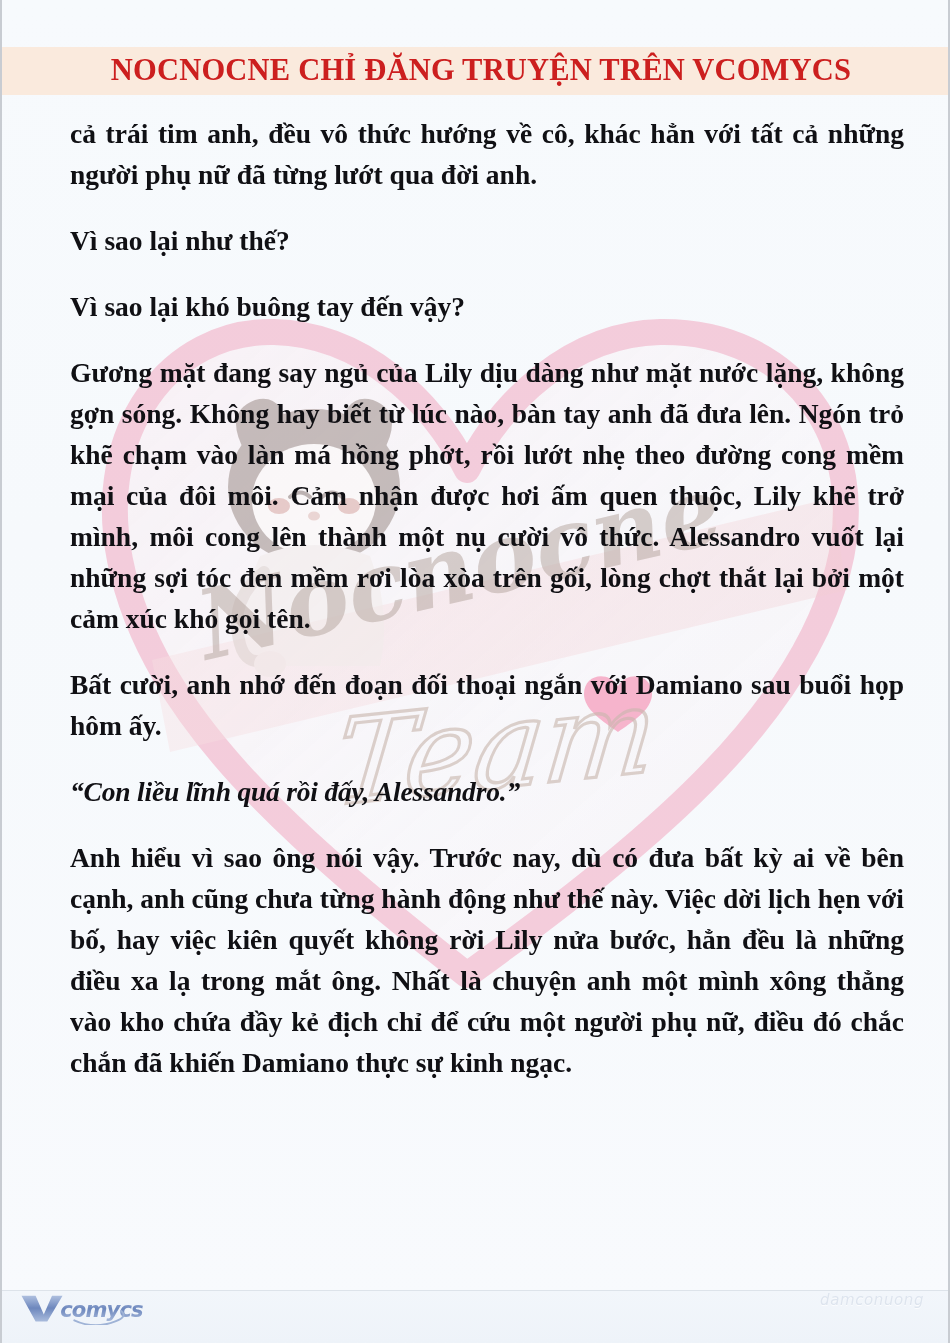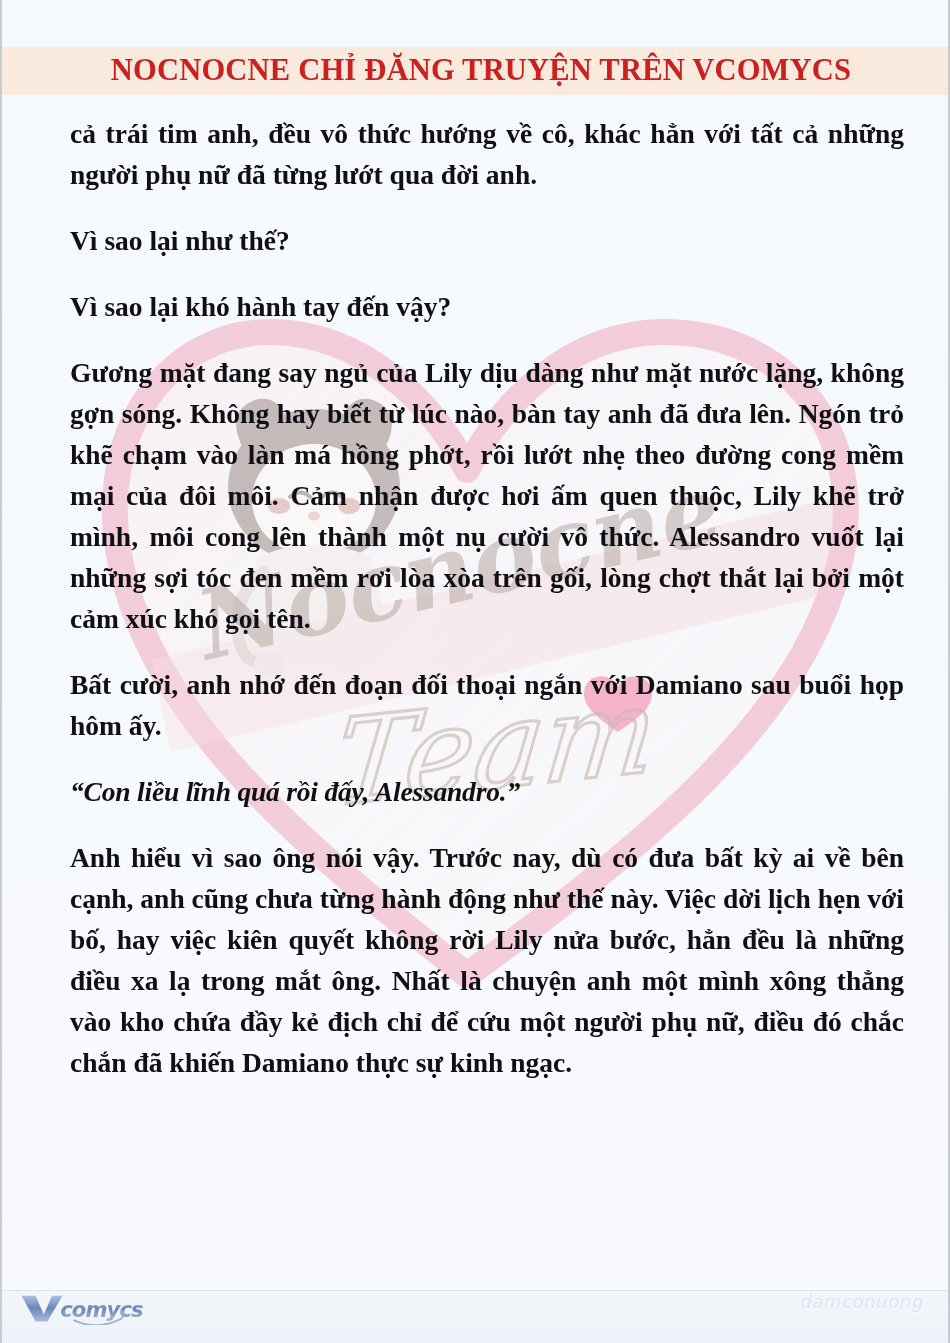--- a/index.html
+++ b/index.html
@@ -91,21 +91,21 @@
     border-top: 1px solid #dde3ea;
     display: flex;
     align-items: flex-start;
     justify-content: space-between;
     padding: 0 18px 0 16px;
   }
   .brand-logo { display: block; height: 34px; }
   .footer-note {
     color: #dde4ee;
     font-family: "DejaVu Sans", "Liberation Sans", sans-serif;
-    font-size: 18px;
+    font-size: 15px;
     letter-spacing: 0.6px;
     text-shadow: 0 1px 1px rgba(255,255,255,.9);
     padding-right: 6px;
     font-style: italic;
   }
 
   
   .wm-nocnocne {
     font-family: "DejaVu Serif", "Liberation Serif", serif;
     font-weight: bold;
@@ -191,21 +191,21 @@
     </svg>
   </div>
 
   <div class="header-band">
     <span class="header-title">NOCNOCNE CHỈ ĐĂNG TRUYỆN TRÊN VCOMYCS</span>
   </div>
 
   <div class="content">
     <p class="para">cả trái tim anh, đều vô thức hướng về cô, khác hẳn với tất cả những người phụ nữ đã từng lướt qua đời anh.</p>
     <p class="para short">Vì sao lại như thế?</p>
-    <p class="para short">Vì sao lại khó hành tay đến vậy?</p>
+    <p class="para short">Vì sao lại khó buông tay đến vậy?</p>
     <p class="para">Gương mặt đang say ngủ của Lily dịu dàng như mặt nước lặng, không gợn sóng. Không hay biết từ lúc nào, bàn tay anh đã đưa lên. Ngón trỏ khẽ chạm vào làn má hồng phớt, rồi lướt nhẹ theo đường cong mềm mại của đôi môi. Cảm nhận được hơi ấm quen thuộc, Lily khẽ trở mình, môi cong lên thành một nụ cười vô thức. Alessandro vuốt lại những sợi tóc đen mềm rơi lòa xòa trên gối, lòng chợt thắt lại bởi một cảm xúc khó gọi tên.</p>
     <p class="para">Bất cười, anh nhớ đến đoạn đối thoại ngắn với Damiano sau buổi họp hôm ấy.</p>
     <p class="para quote">“Con liều lĩnh quá rồi đấy, Alessandro.”</p>
     <p class="para">Anh hiểu vì sao ông nói vậy. Trước nay, dù có đưa bất kỳ ai về bên cạnh, anh cũng chưa từng hành động như thế này. Việc dời lịch hẹn với bố, hay việc kiên quyết không rời Lily nửa bước, hẳn đều là những điều xa lạ trong mắt ông. Nhất là chuyện anh một mình xông thẳng vào kho chứa đầy kẻ địch chỉ để cứu một người phụ nữ, điều đó chắc chắn đã khiến Damiano thực sự kinh ngạc.</p>
   </div>
 
   <div class="footer">
 
     <svg class="brand-logo" viewBox="0 0 260 58" xmlns="http://www.w3.org/2000/svg">
       <defs>

